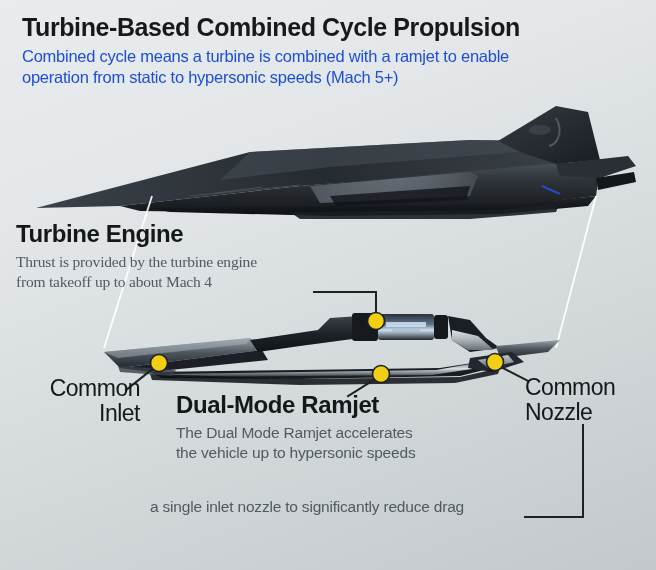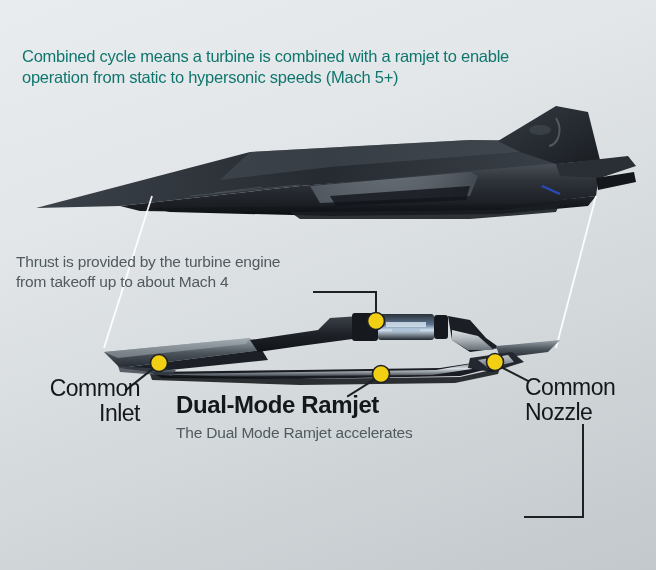--- a/index.html
+++ b/index.html
@@ -11,21 +11,21 @@
   }
   #stage{position:absolute;inset:0;}
   .abs{position:absolute;}
 
   
   .h1{
     font-size:25px;font-weight:bold;color:#161a1d;
     letter-spacing:-.4px;line-height:1.05;white-space:nowrap;
   }
   .sub{
-    font-size:16.5px;color:#0f766e;line-height:1.28;
+    font-size:16.5px;color:#1d4ed8;line-height:1.28;
     letter-spacing:-.25px;
   }
   .h2{
     font-size:24px;font-weight:bold;color:#14181b;
     letter-spacing:-.4px;line-height:1.06;white-space:nowrap;
   }
   .cap{
     font-size:15.5px;color:#505a5f;line-height:1.3;
     letter-spacing:-.2px;
   }
@@ -41,20 +41,21 @@
             overflow:visible;pointer-events:none;}
   .dot{fill:#f3cf14;stroke:#1d2124;stroke-width:1.6;}
   .lead{stroke:#1d2124;stroke-width:2;fill:none;stroke-linecap:square;}
   .zoomline{stroke:#ffffff;stroke-width:1.8;fill:none;opacity:.92;}
 </style>
 </head>
 <body>
 
 <div id="stage">
 
+  <div class="abs h1" style="left:22px;top:14px;">Turbine-Based Combined Cycle Propulsion</div>
   <div class="abs sub" style="left:22px;top:46px;">
     <div>Combined cycle means a turbine is combined with a ramjet to enable</div>
     <div>operation from static to hypersonic speeds (Mach 5+)</div>
   </div>
 
   <svg class="layer" viewBox="0 0 656 570">
     <defs>
       <linearGradient id="bodyG" x1="0" y1="0" x2="0" y2="1">
         <stop offset="0" stop-color="#4a5057"></stop>
         <stop offset=".35" stop-color="#2e333a"></stop>
@@ -189,36 +190,39 @@
     <path class="lead" d="M499,366 L528,381"></path>
 
     <path class="lead" d="M583,425 L583,517 L525,517"></path>
 
     <circle class="dot" r="8.5" cx="376" cy="321"></circle>
     <circle class="dot" r="8.5" cx="159" cy="363"></circle>
     <circle class="dot" r="8.5" cx="381" cy="374"></circle>
     <circle class="dot" r="8.5" cx="495" cy="362"></circle>
   </svg>
 
-  <div class="abs cap" style="left:16px;top:252px;">
+  <div class="abs h2" style="left:16px;top:221px;">Turbine Engine</div>
+  <div class="abs cap" style="left:16px;top:252px;font-family:Liberation Serif, serif;">
     <div>Thrust is provided by the turbine engine</div>
     <div>from takeoff up to about Mach 4</div>
   </div>
 
   <div class="abs lbl" style="left:8px;top:364px;width:132px;text-align:right;">
     <span>Common</span>
     <span>Inlet</span>
   </div>
 
   <div class="abs lbl" style="left:525px;top:363px;width:128px;text-align:left;">
     <span>Common</span>
     <span>Nozzle</span>
   </div>
 
   <div class="abs h2" style="left:176px;top:392px;text-align:center;">Dual-Mode Ramjet</div>
   <div class="abs cap" style="left:176px;top:423px;">
     <div>The Dual Mode Ramjet accelerates</div>
+    <div>the vehicle up to hypersonic speeds</div>
   </div>
 
   <div class="abs cap" style="left:92px;top:497px;width:430px;text-align:center;">
+    <div>a single inlet nozzle to significantly reduce drag</div>
   </div>
 
 </div>
 
 </body></html>

